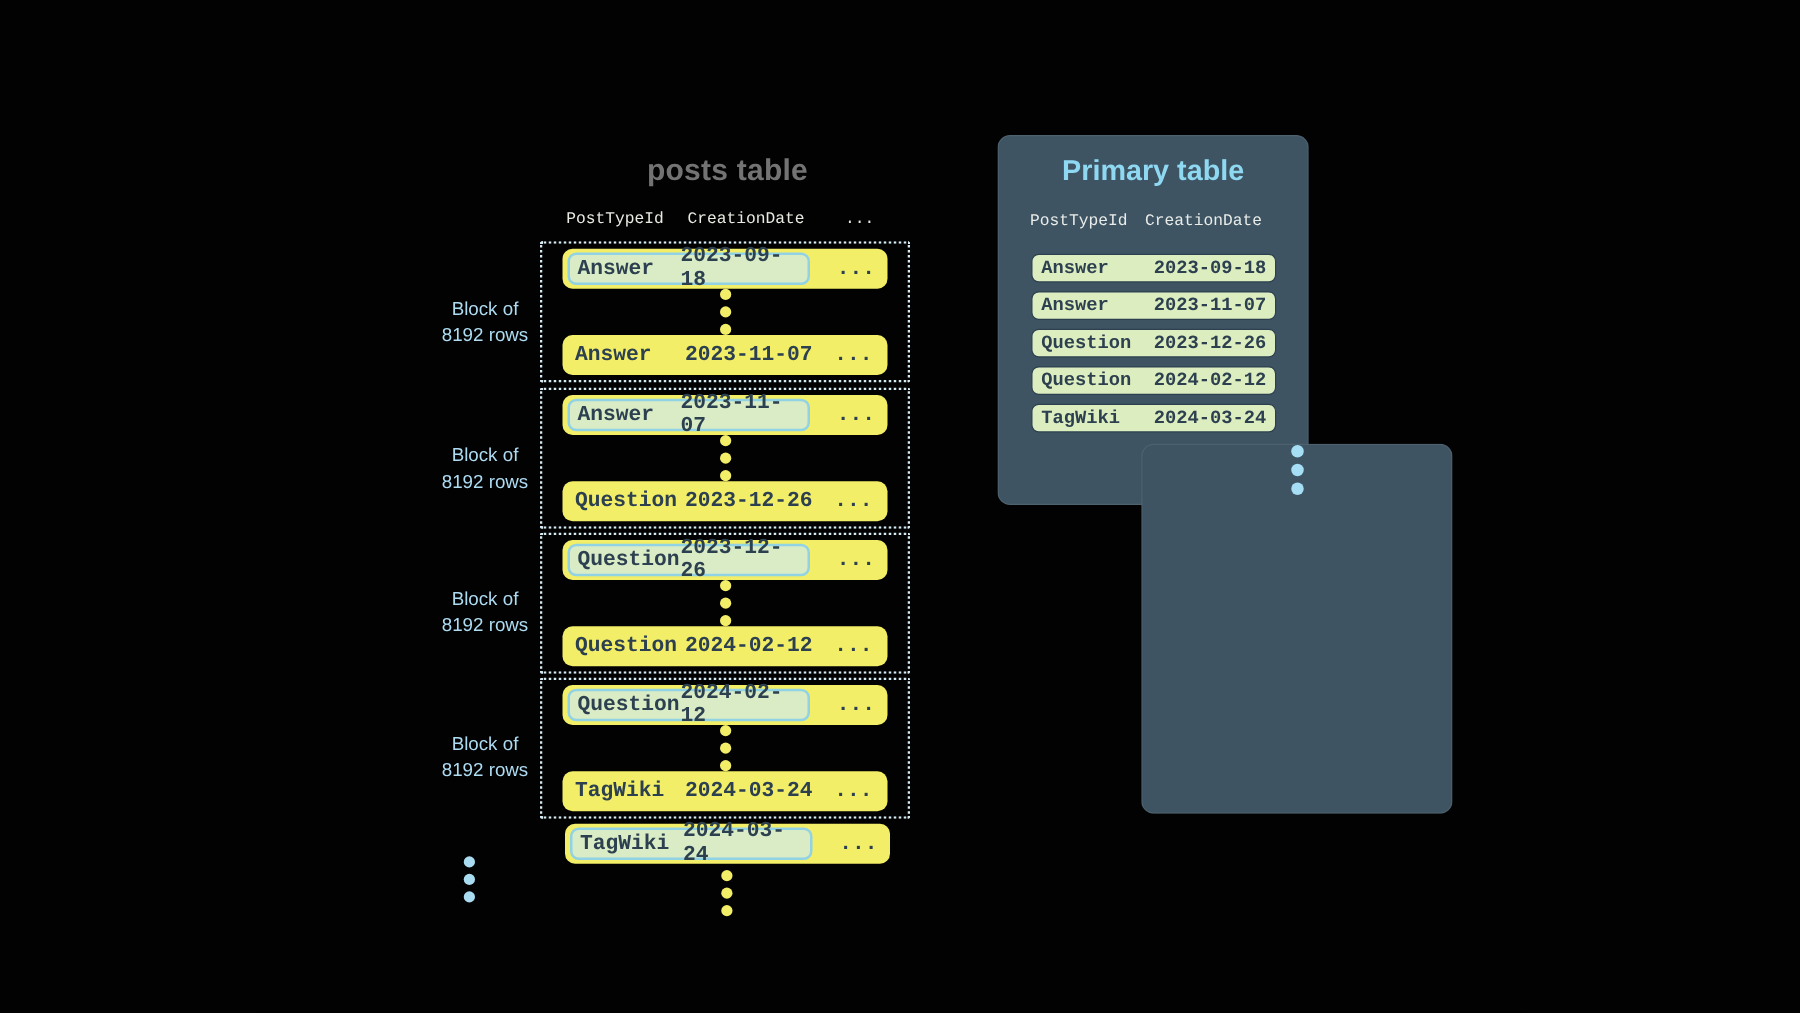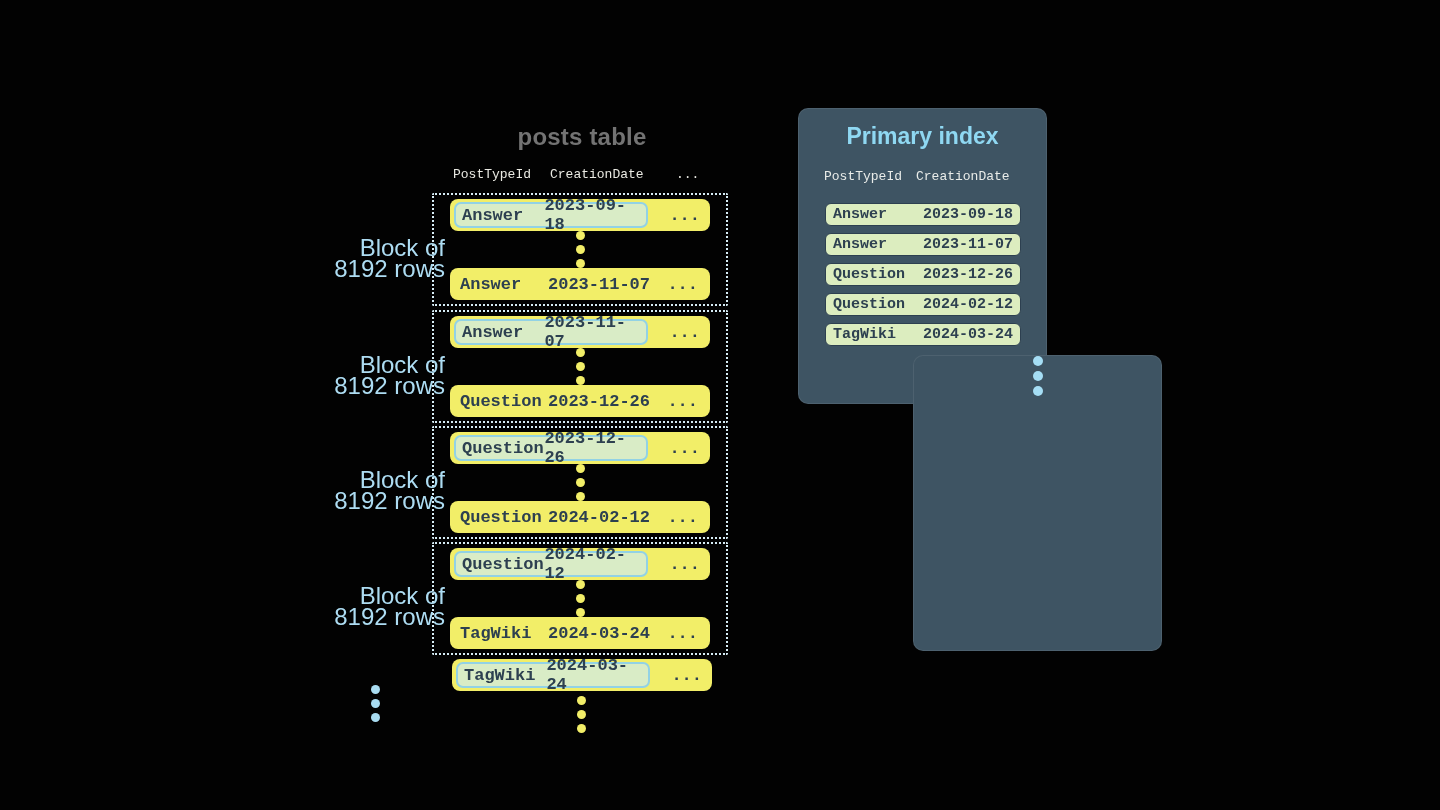--- a/index.html
+++ b/index.html
@@ -33,22 +33,22 @@
     background:#d9ecc6;border:2px solid #92d2e5;border-radius:7px;padding:0 6px;
   }
   .rtype{display:inline-block;width:88px;}
   .rell{margin-left:auto;padding-right:2px;}
   .vdots{display:flex;flex-direction:column;align-items:center;gap:5px;}
   .vdots i{display:block;width:9px;height:9px;border-radius:50%;background:#f2ee68;}
   .vdots.blue i{background:#a9dcf1;width:9px;height:9px;}
   .vdots.panel i{background:#a5def5;width:10px;height:10px;gap:4px;}
 
   .block-label{
-    position:absolute;left:285px;width:160px;text-align:right;
-    color:#addcf2;font-size:24px;line-height:21px;font-weight:400;
+    position:absolute;left:308px;width:160px;text-align:center;
+    color:#addcf2;font-size:15px;line-height:21px;font-weight:400;
   }
   .overflow-row{position:absolute;left:452px;top:659px;}
   .left-dots{position:absolute;left:371px;top:685px;}
   .bottom-dots{position:absolute;left:577px;top:696px;}
 
   
   .panel{
     position:absolute;left:798px;top:108px;width:249px;height:296px;
     background:#3e5463;border:1px solid rgba(255,255,255,.08);border-radius:10px;
     box-sizing:border-box;
@@ -188,21 +188,21 @@
       <i></i>
       <i></i>
     </div>
   <div class="vdots bottom-dots">
       <i></i>
       <i></i>
       <i></i>
     </div>
 
   <div class="panel">
-    <div class="panel-title">Primary index</div>
+    <div class="panel-title">Primary table</div>
     <span class="mono panel-header" style="left:25px;">PostTypeId</span>
     <span class="mono panel-header" style="left:117px;">CreationDate</span>
 
     <div class="pill mono" style="top:94px;">
       <span>Answer</span>
       <span class="pdate">2023-09-18</span>
     </div>
     <div class="pill mono" style="top:124px;">
       <span>Answer</span>
       <span class="pdate">2023-11-07</span>

